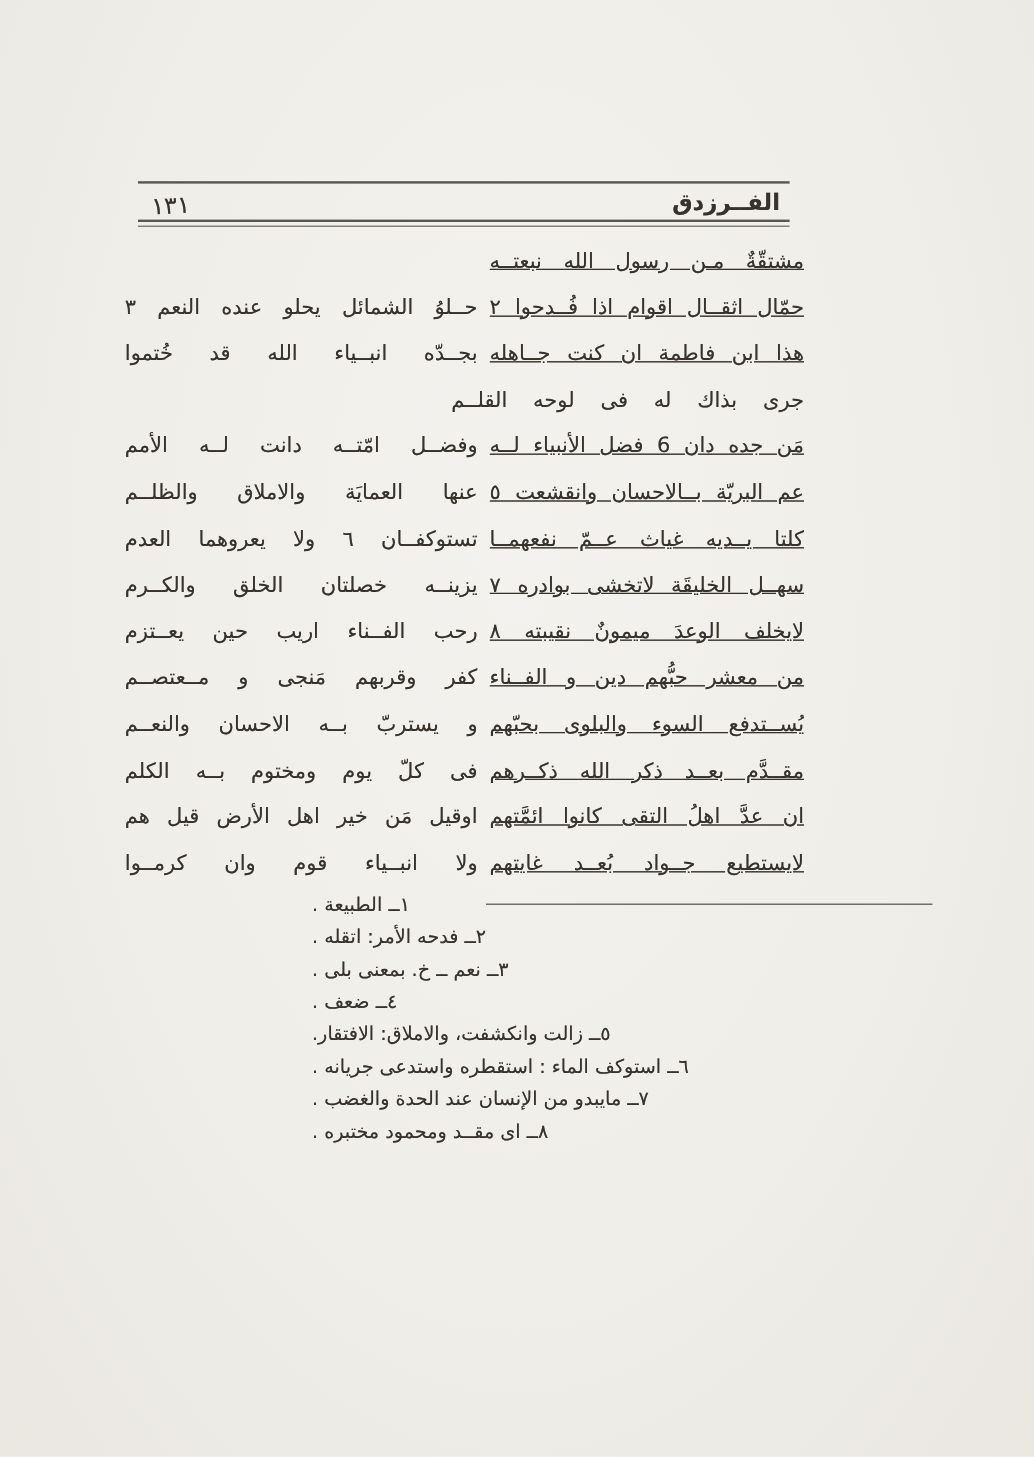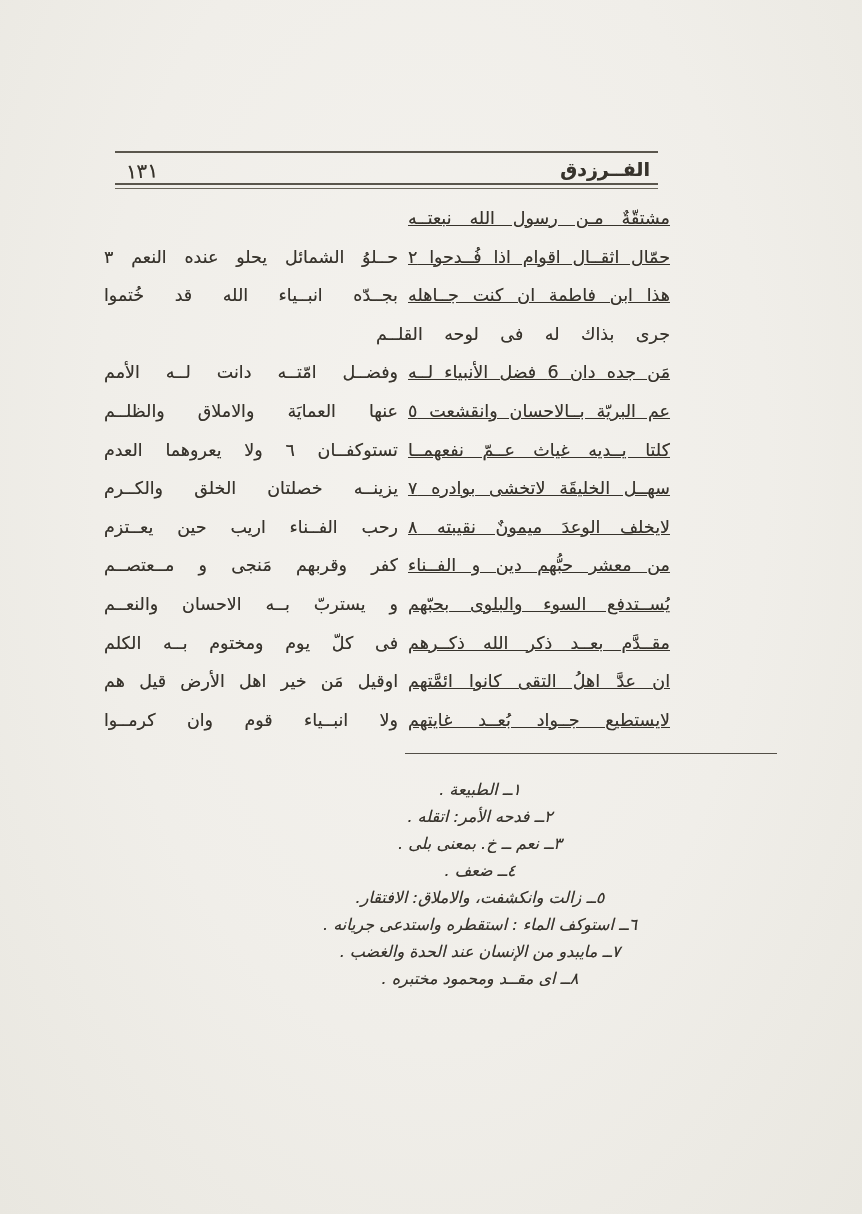--- a/index.html
+++ b/index.html
@@ -48,23 +48,22 @@
   }
   .sadr{width:262px;text-decoration:underline;}
   .ajuz{width:294px;}
 
   
   .footnote-sep{
     position:absolute;top:753px;left:405px;width:372px;height:0;
     border-top:1.6px solid #534f47;
   }
   .footnotes{
-    position:absolute;top:776px;right:162px;width:440px;
-    text-align:center;
-    font-style:italic;
+    position:absolute;top:740px;right:162px;width:440px;
+    text-align:left;
   }
   .footnote{
     font-size:16px;line-height:27px;height:27px;overflow:hidden;
   }
 </style>
 </head>
 <body>
 
 <div class="page">
 

